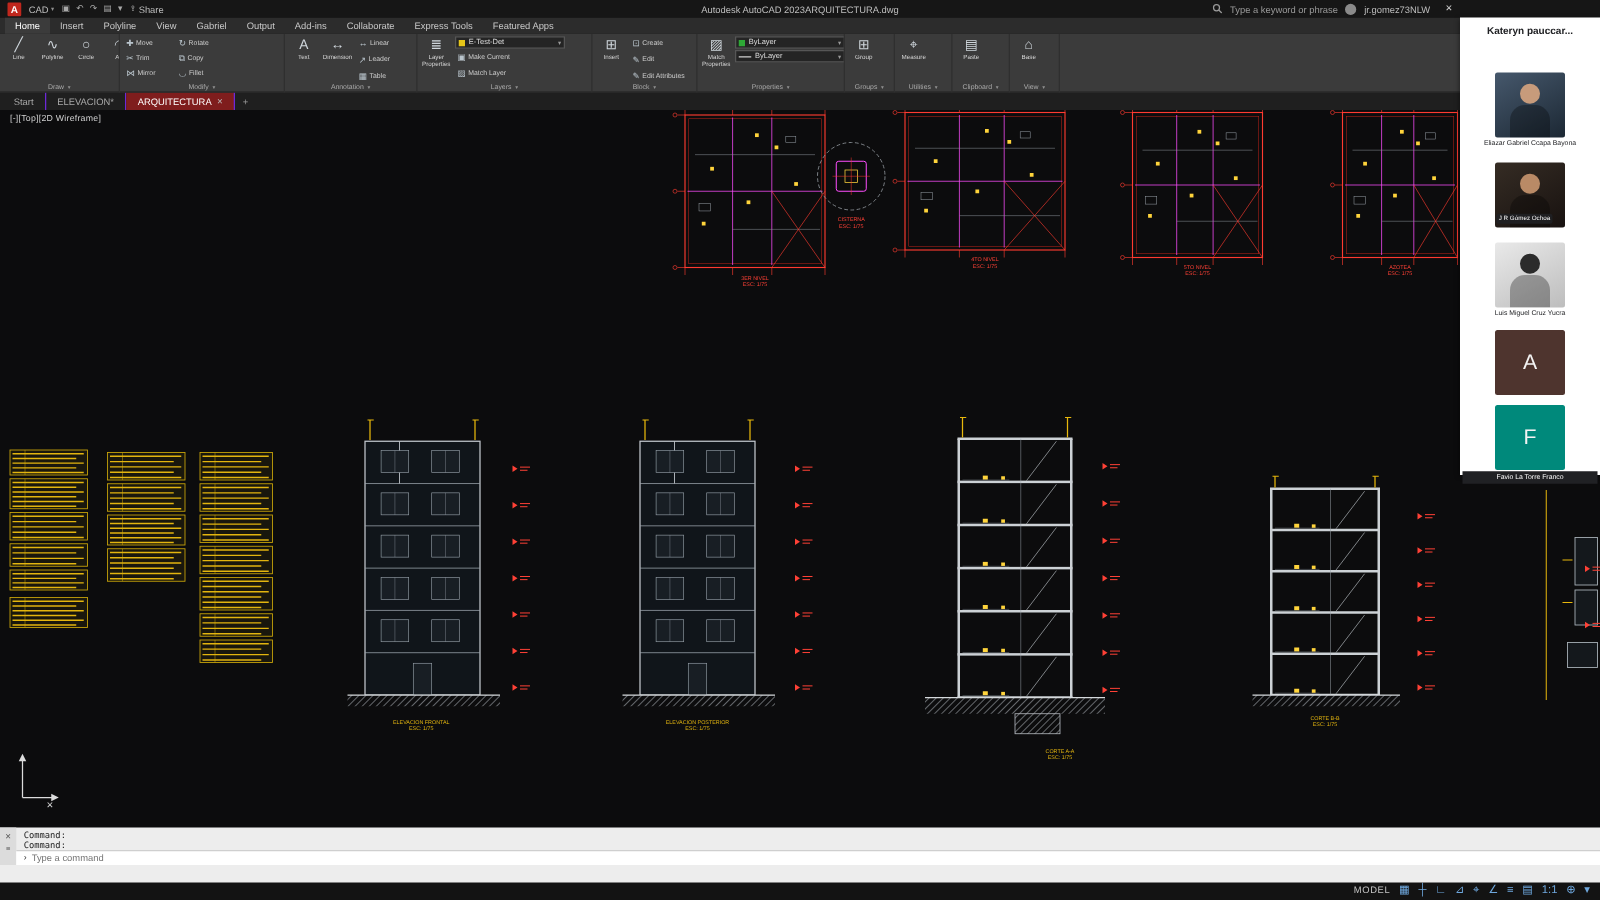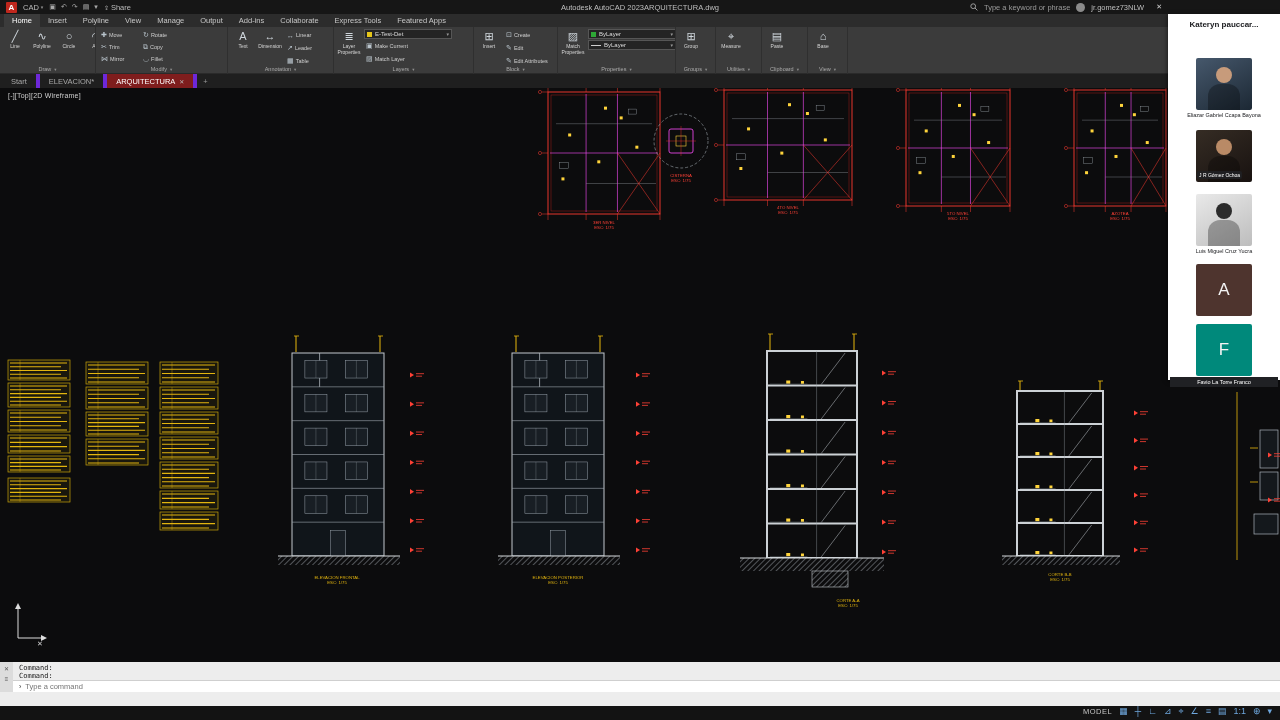--- a/index.html
+++ b/index.html
@@ -47,21 +47,21 @@
   .col{display:flex;flex-direction:column;gap:1px}
   .dd{width:88px;height:10px;background:#242424;border:1px solid #565656;display:flex;
     align-items:center;gap:3px;font-size:6px;color:#ddd;padding:0 2px}
   .dd .swatch{width:5px;height:5px;flex:none}
   .dd .swatch-line{width:10px;height:1px;background:#cfcfcf;flex:none}
   .dd .ddcaret{margin-left:auto;font-size:5px;color:#999}
 
   
   .filetabs{left:0;top:74px;width:1280px;height:14px;background:#1f1f1f;display:flex;
     align-items:stretch;font-size:7.5px;color:#a8a8a8;padding-left:2px}
-  .ftab{padding:0 9px;display:flex;align-items:center;gap:4px;border-right:4px solid #6d28d9;white-space:nowrap}
+  .ftab{padding:0 9px;display:flex;align-items:center;gap:4px;border-right:1px solid #6d28d9;white-space:nowrap}
   .ftab.active{background:#7f1d1d;color:#fff}
   .ftab .close{font-size:6px;color:#bbb}
   .ftab-plus{width:16px;display:flex;align-items:center;justify-content:center;color:#9a9a9a}
 
   
   #cad{left:0;top:88px;background:#0c0c0d}
   .vp-label{left:8px;top:92px;font-size:7px;color:#cfcfcf;letter-spacing:.2px;z-index:3}
 
   
   .cmd{left:0;top:662px;width:1280px;height:44px;background:#ededed;z-index:5}
@@ -141,21 +141,21 @@
       <span>jr.gomez73NLW</span>
       <span class="tb-close">✕</span>
     </div>
   </div>
 
   <div class="abs ribbon-tabs" id="ribbon-tab-row">
       <div class="rtab active">Home</div>
       <div class="rtab">Insert</div>
       <div class="rtab">Polyline</div>
       <div class="rtab">View</div>
-      <div class="rtab">Manage</div>
+      <div class="rtab">Gabriel</div>
       <div class="rtab">Output</div>
       <div class="rtab">Add-ins</div>
       <div class="rtab">Collaborate</div>
       <div class="rtab">Express Tools</div>
       <div class="rtab">Featured Apps</div>
     </div>
 
   <div class="abs ribbon" id="ribbon-panels">
       <div class="panel" style="width: 96px;">
         <div class="panel-body">

